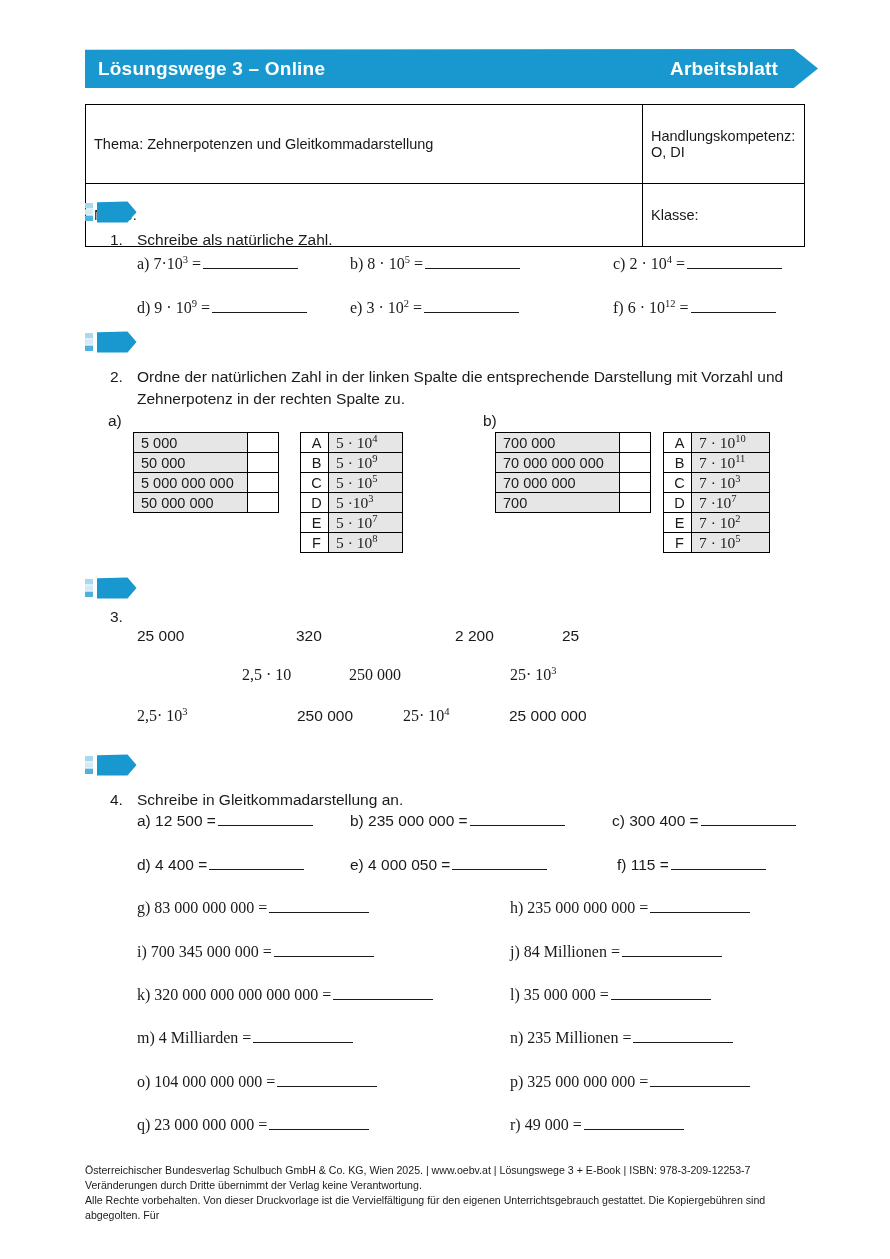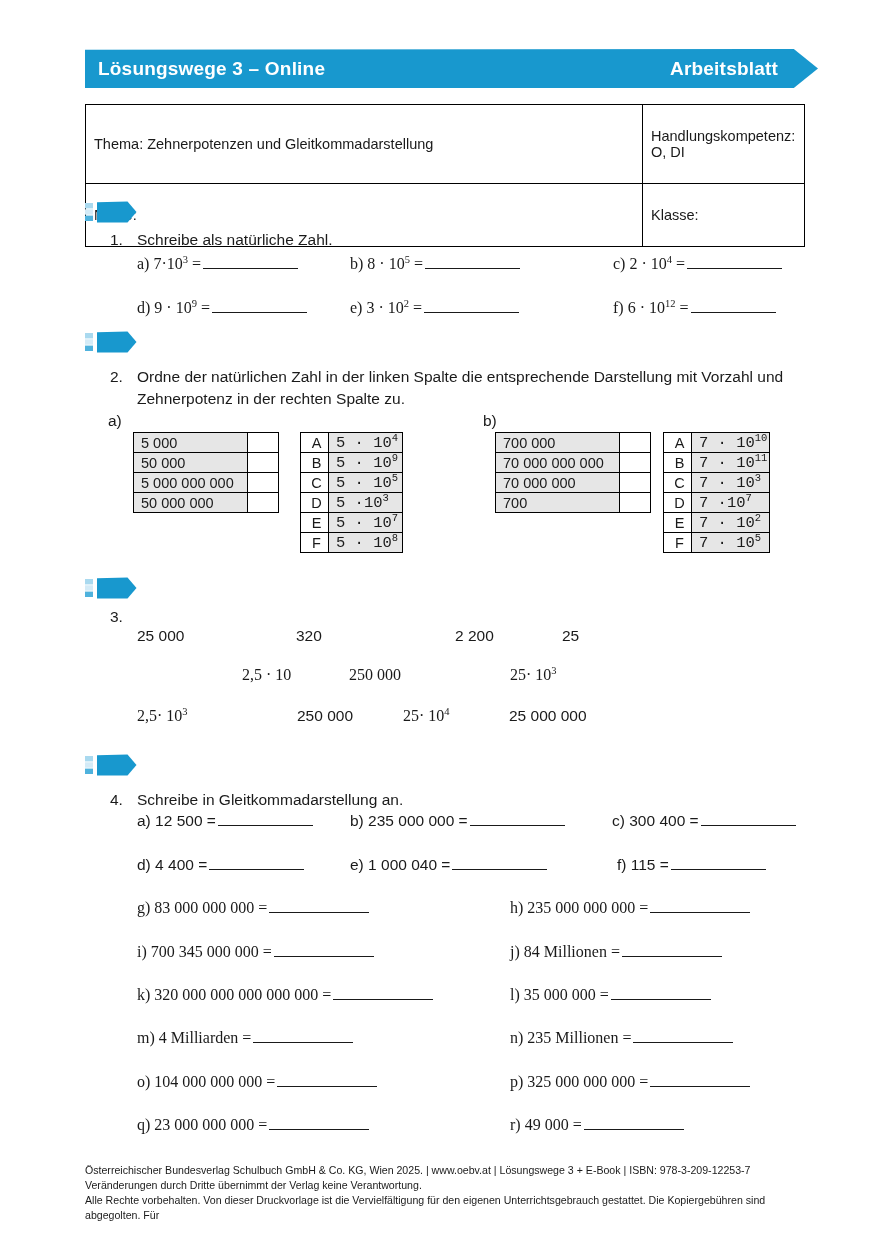--- a/index.html
+++ b/index.html
@@ -31,21 +31,21 @@
   sup{font-size:10.5px;line-height:0;vertical-align:6px;}
   .blank{display:inline-block;border-bottom:1.6px solid #1a1a1a;height:13px;margin-left:2px;}
   .w95{width:95px}.w85{width:85px}.w100{width:100px}
 
   
   .mtab{position:absolute;border-collapse:collapse;}
   .mtab td{border:1.4px solid #000;font-size:14.5px;height:19px;padding:0 0 0 7px;box-sizing:content-box;margin-top:36px;}
   .mtab td.num{background:#e6e6e6;}
   .mtab td.ans{width:30px;background:#fff;padding:0;}
   .mtab td.letter{width:23px;background:#fff;text-align:center;padding:0 0 0 4px;}
-  .mtab td.val{background:#e6e6e6;font-family:Liberation Mono, monospace;font-size:15.5px;}
+  .mtab td.val{background:#e6e6e6;font-family:Liberation Serif, serif;font-size:15.5px;}
   .wn1{width:106px}.wn2{width:116px}.wv1{width:66px}.wv2{width:70px}
 
   
   .foot{position:absolute;left:85px;width:730px;font-size:10.6px;line-height:15px;color:#1a1a1a;}
 </style>
 </head>
 <body>
 
 <div class="page">
 
@@ -224,21 +224,21 @@
   <div class="item math" style="left:403px;top:707px"><span>25· 10</span><sup>4</sup></div>
   <div class="item" style="left:509px;top:707px"><span>25 000 000</span><sup></sup></div>
 
   <div class="exnum" style="left:110px;top:791px">4.</div>
   <div class="exprompt" style="left:137px;top:791px">Schreibe in Gleitkommadarstellung an.</div>
 
   <div class="item" style="left:137px;top:812px"><span>a) 12 500 =</span><span class="blank w95"></span></div>
   <div class="item" style="left:350px;top:812px"><span>b) 235 000 000 =</span><span class="blank w95"></span></div>
   <div class="item" style="left:612px;top:812px"><span>c) 300 400 =</span><span class="blank w95"></span></div>
   <div class="item" style="left:137px;top:856px"><span>d) 4 400 =</span><span class="blank w95"></span></div>
-  <div class="item" style="left:350px;top:856px"><span>e) 1 000 040 =</span><span class="blank w95"></span></div>
+  <div class="item" style="left:350px;top:856px"><span>e) 4 000 050 =</span><span class="blank w95"></span></div>
   <div class="item" style="left:617px;top:856px"><span>f) 115 =</span><span class="blank w95"></span></div>
 
   <div class="item math" style="left:137px;top:899px"><span>g) 83 000 000 000 =</span><span class="blank w100"></span></div>
   <div class="item math" style="left:510px;top:899px"><span>h) 235 000 000 000 =</span><span class="blank w100"></span></div>
   <div class="item math" style="left:137px;top:943px"><span>i) 700 345 000 000 =</span><span class="blank w100"></span></div>
   <div class="item math" style="left:510px;top:943px"><span>j) 84 Millionen =</span><span class="blank w100"></span></div>
   <div class="item math" style="left:137px;top:986px"><span>k) 320 000 000 000 000 000 =</span><span class="blank w100"></span></div>
   <div class="item math" style="left:510px;top:986px"><span>l) 35 000 000 =</span><span class="blank w100"></span></div>
   <div class="item math" style="left:137px;top:1029px"><span>m) 4 Milliarden =</span><span class="blank w100"></span></div>
   <div class="item math" style="left:510px;top:1029px"><span>n) 235 Millionen =</span><span class="blank w100"></span></div>

